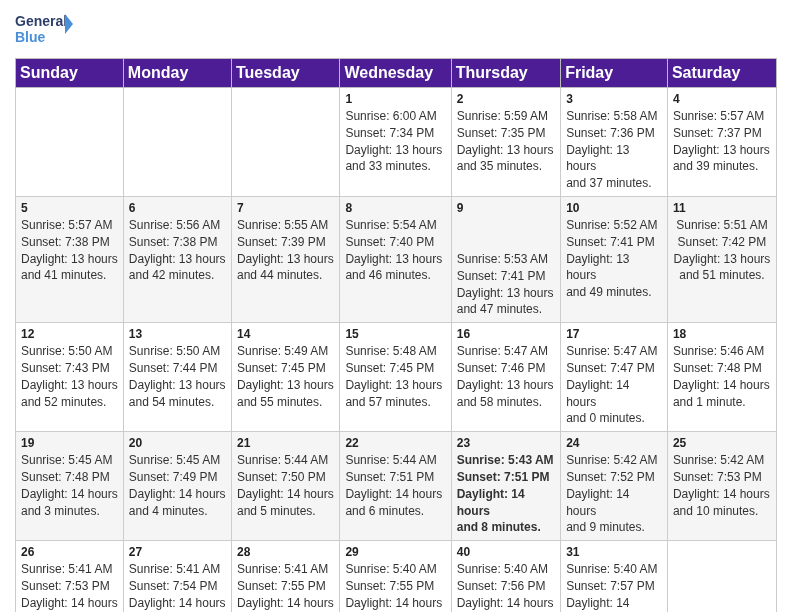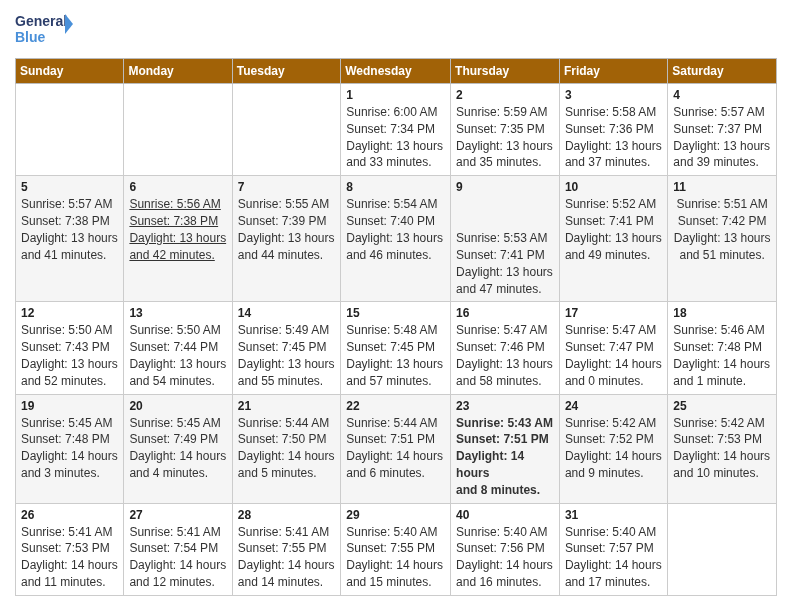--- a/index.html
+++ b/index.html
@@ -32,25 +32,25 @@
     .subtitle {
       font-size: 15px;
       color: #333;
     }
     .calendar {
       width: 100%;
       border-collapse: collapse;
       font-size: 11px;
     }
     .calendar thead tr th {
-      background: #a16207;
+      background: #4c1d95;
       color: #fff;
       padding: 5px 4px;
       text-align: left;
-      font-size: 12px;
+      font-size: 16px;
       font-weight: bold;
       border: 1px solid #bbb;
     }
     .calendar tbody tr td {
       border: 1px solid #ccc;
       padding: 4px 5px;
       vertical-align: top;
       width: 113px;
       min-height: 70px;
       background: #fff;
@@ -139,21 +139,21 @@
       <tr>
         <td>
           <div class="day-number">5</div>
           <div class="day-info" style="white-space: pre-line;">Sunrise: 5:57 AM
 Sunset: 7:38 PM
 Daylight: 13 hours
 and 41 minutes.</div>
         </td>
         <td>
           <div class="day-number">6</div>
-          <div class="day-info" style="white-space: pre-line; text-decoration: underline;">Sunrise: 5:56 AM
+          <div class="day-info" style="white-space: pre-line;">Sunrise: 5:56 AM
 Sunset: 7:38 PM
 Daylight: 13 hours
 and 42 minutes.</div>
         </td>
         <td>
           <div class="day-number">7</div>
           <div class="day-info" style="white-space: pre-line;">Sunrise: 5:55 AM
 Sunset: 7:39 PM
 Daylight: 13 hours
 and 44 minutes.</div>

